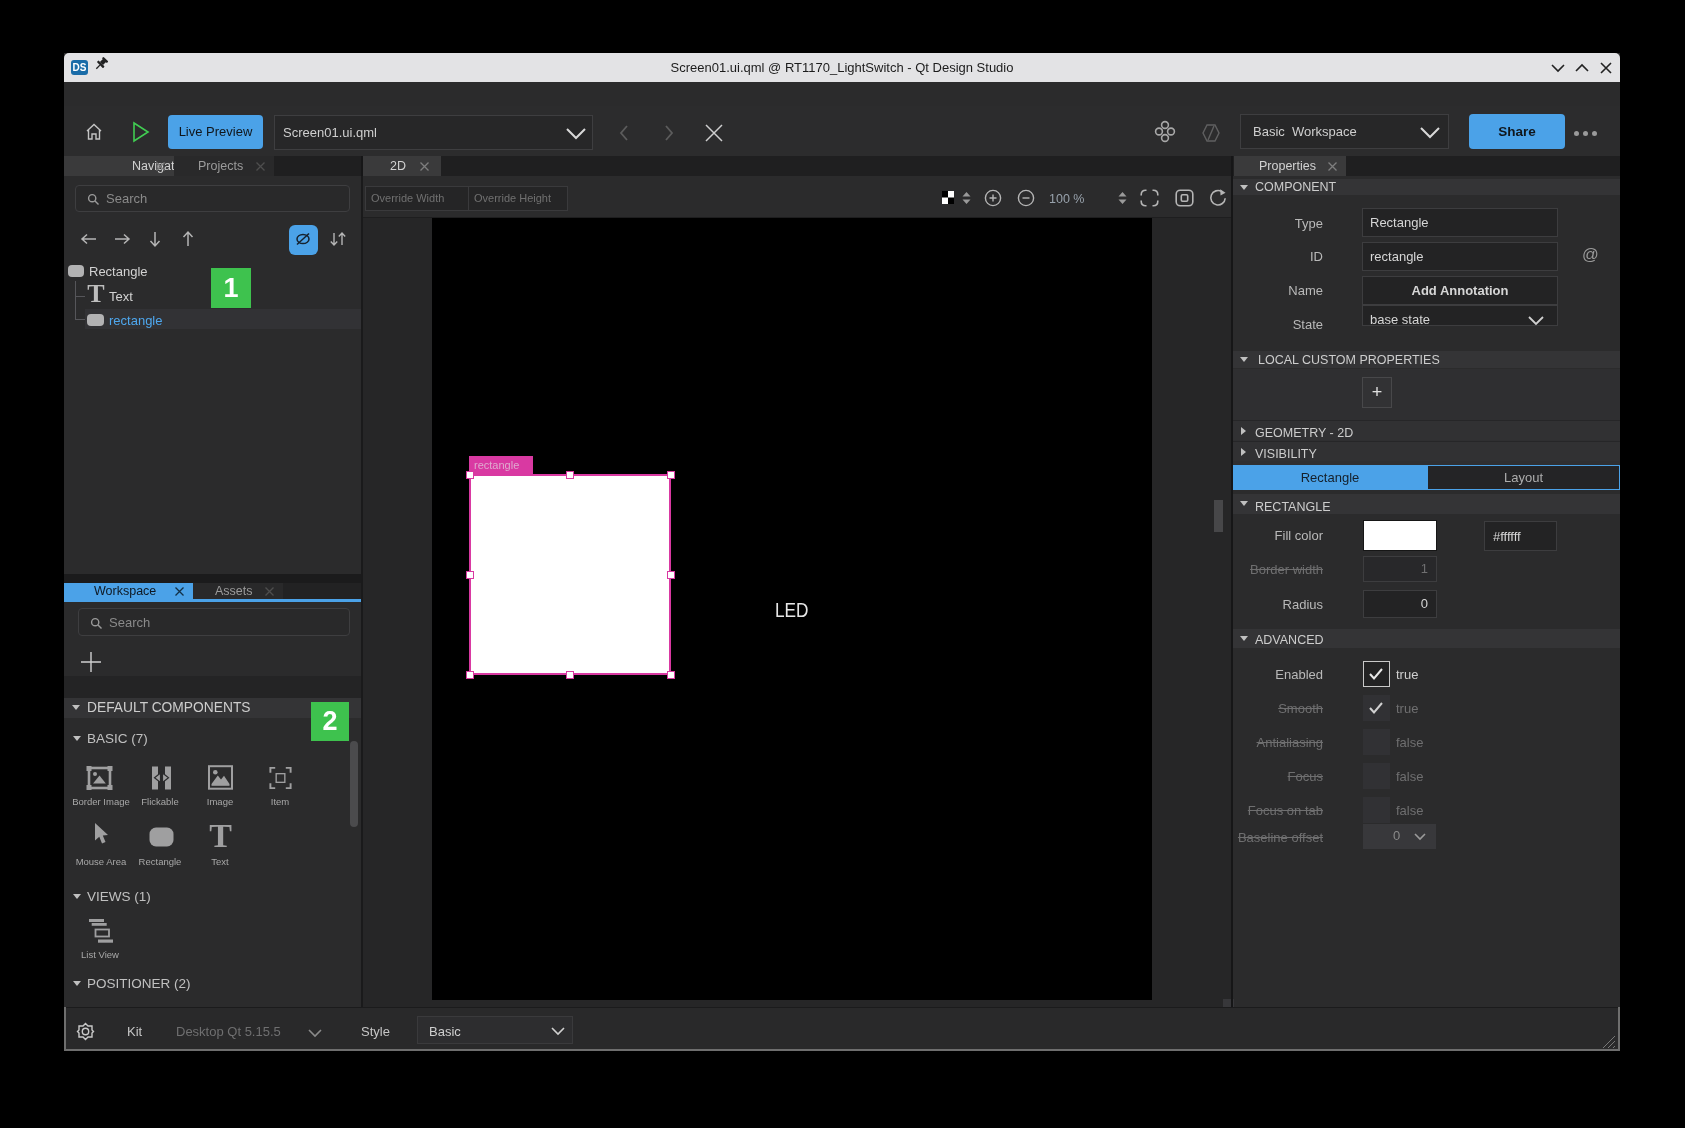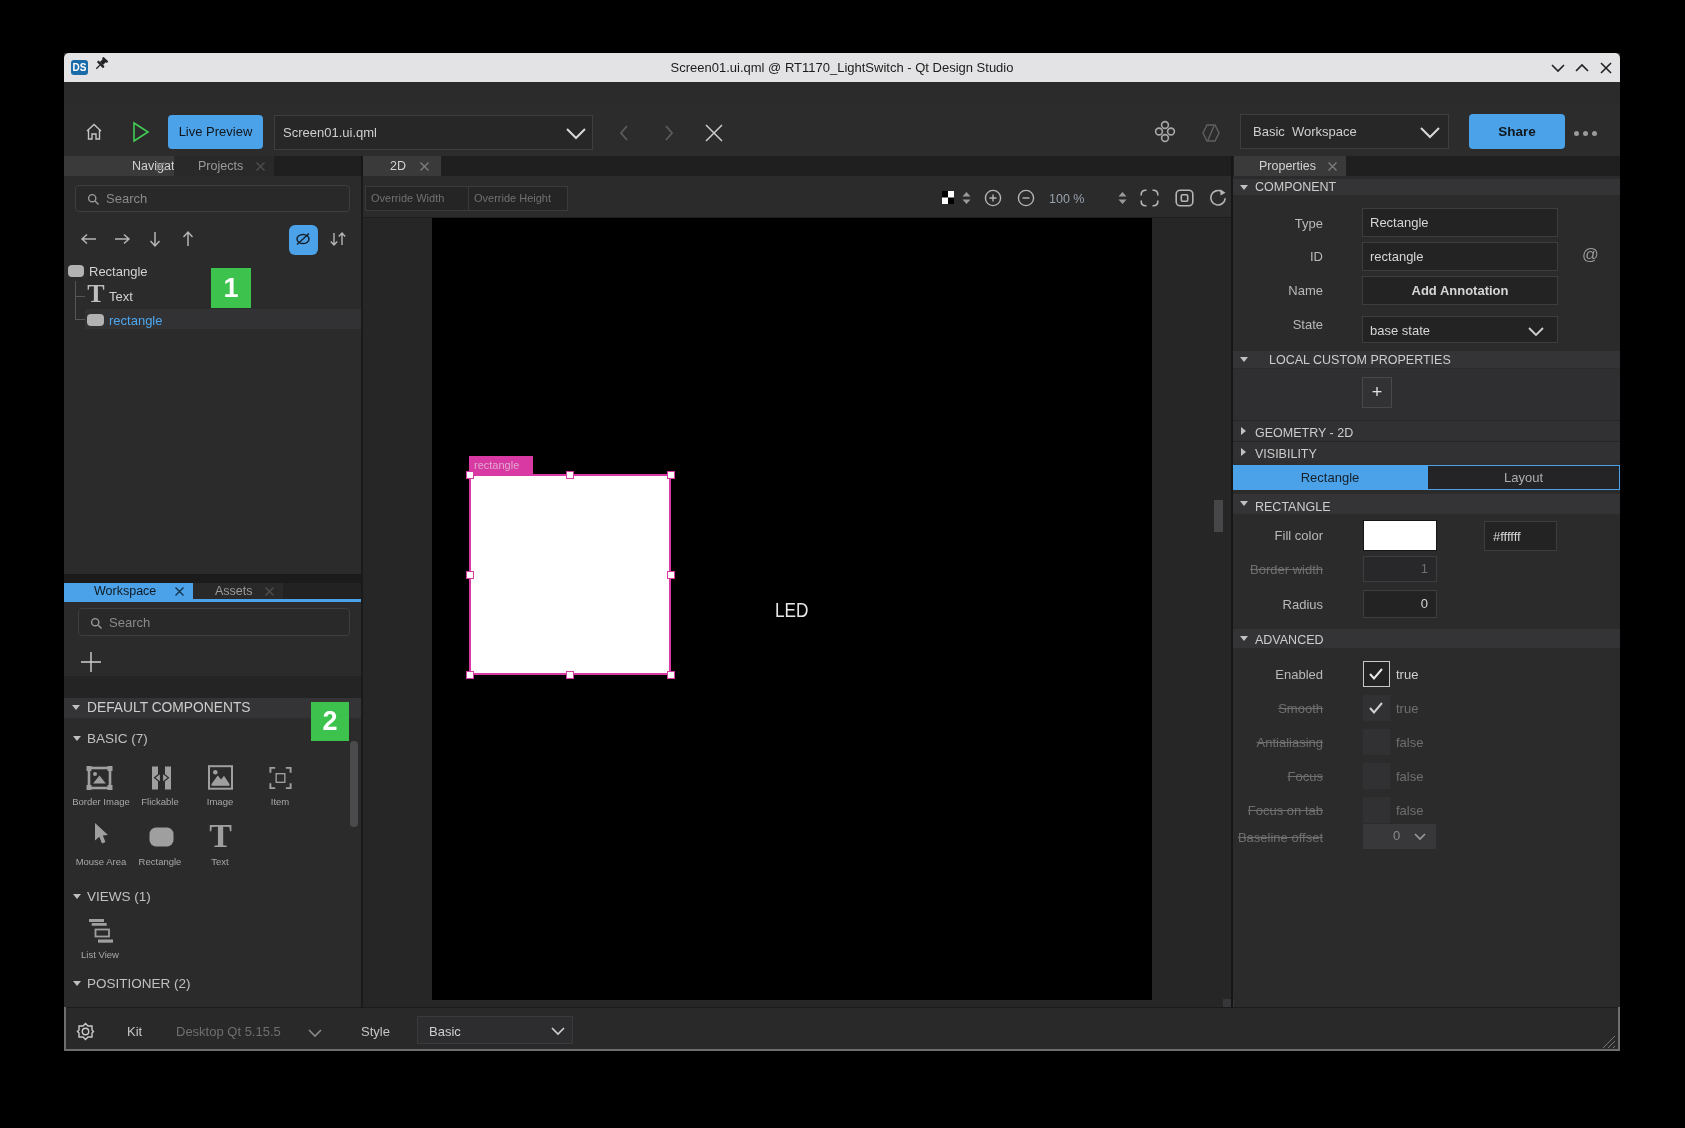--- a/index.html
+++ b/index.html
@@ -369,29 +369,29 @@
       <span class="abs" style="left:7px;top:6px;">Rectangle</span>
     </div>
   <div class="plabel" style="left:1169px;top:196px;">ID</div>
   <div class="inp" style="left:1298px;top:189px;width:196px;height:29px;">
       <span class="abs" style="left:7px;top:6px;">rectangle</span>
     </div>
   <div class="abs" style="left:1518px;top:192px;font-size:16.5px;color:#9a9a9a;">@</div>
   <div class="plabel" style="left:1169px;top:230px;">Name</div>
   <div class="inp" style="left:1298px;top:223px;width:196px;height:29px;text-align:center;font-weight:bold;line-height:27px;">Add Annotation</div>
   <div class="plabel" style="left:1169px;top:264px;">State</div>
-  <div class="inp" style="left:1298px;top:263px;width:196px;height:27px;">
+  <div class="inp" style="left:1298px;top:252px;width:196px;height:21px;">
       <span class="abs" style="left:7px;top:6px;">base state</span>
     <svg class="abs" style="left:164px;top:9px" width="18" height="11" viewBox="0 0 18 11">
         <polyline points="2,2 9,9 16,2" fill="none" stroke="#d0d0d0" stroke-width="1.8"></polyline>
       </svg>
   </div>
   <div class="sechead" style="top:298px;">
       <div class="tri-d" style="left:7px;top:6px;"></div>
-      <span class="abs" style="left:36px;top:1px;">LOCAL CUSTOM PROPERTIES</span>
+      <span class="abs" style="left:25px;top:1px;">LOCAL CUSTOM PROPERTIES</span>
     </div>
   <div class="abs" style="left:1169px;top:316px;width:387px;height:96px;background:#2f2f31;"></div>
   <div class="abs" style="left:1298px;top:324px;width:30px;height:31px;background:#323234;border:1px solid #48484a;color:#e0e0e0;font-size:18px;text-align:center;line-height:29px;z-index:2;">+</div>
   <div class="sechead" style="top:367px;height:20px;line-height:20px;background:#313133;border-top:1px solid #262628;">
       <div class="tri-r" style="left:8px;top:5.5px;"></div>
       <span class="abs" style="left:22px;top:2px;">GEOMETRY - 2D</span>
     </div>
   <div class="sechead" style="top:388px;height:20px;line-height:20px;background:#313133;border-top:1px solid #262628;">
       <div class="tri-r" style="left:8px;top:5.5px;"></div>
       <span class="abs" style="left:22px;top:2px;">VISIBILITY</span>

